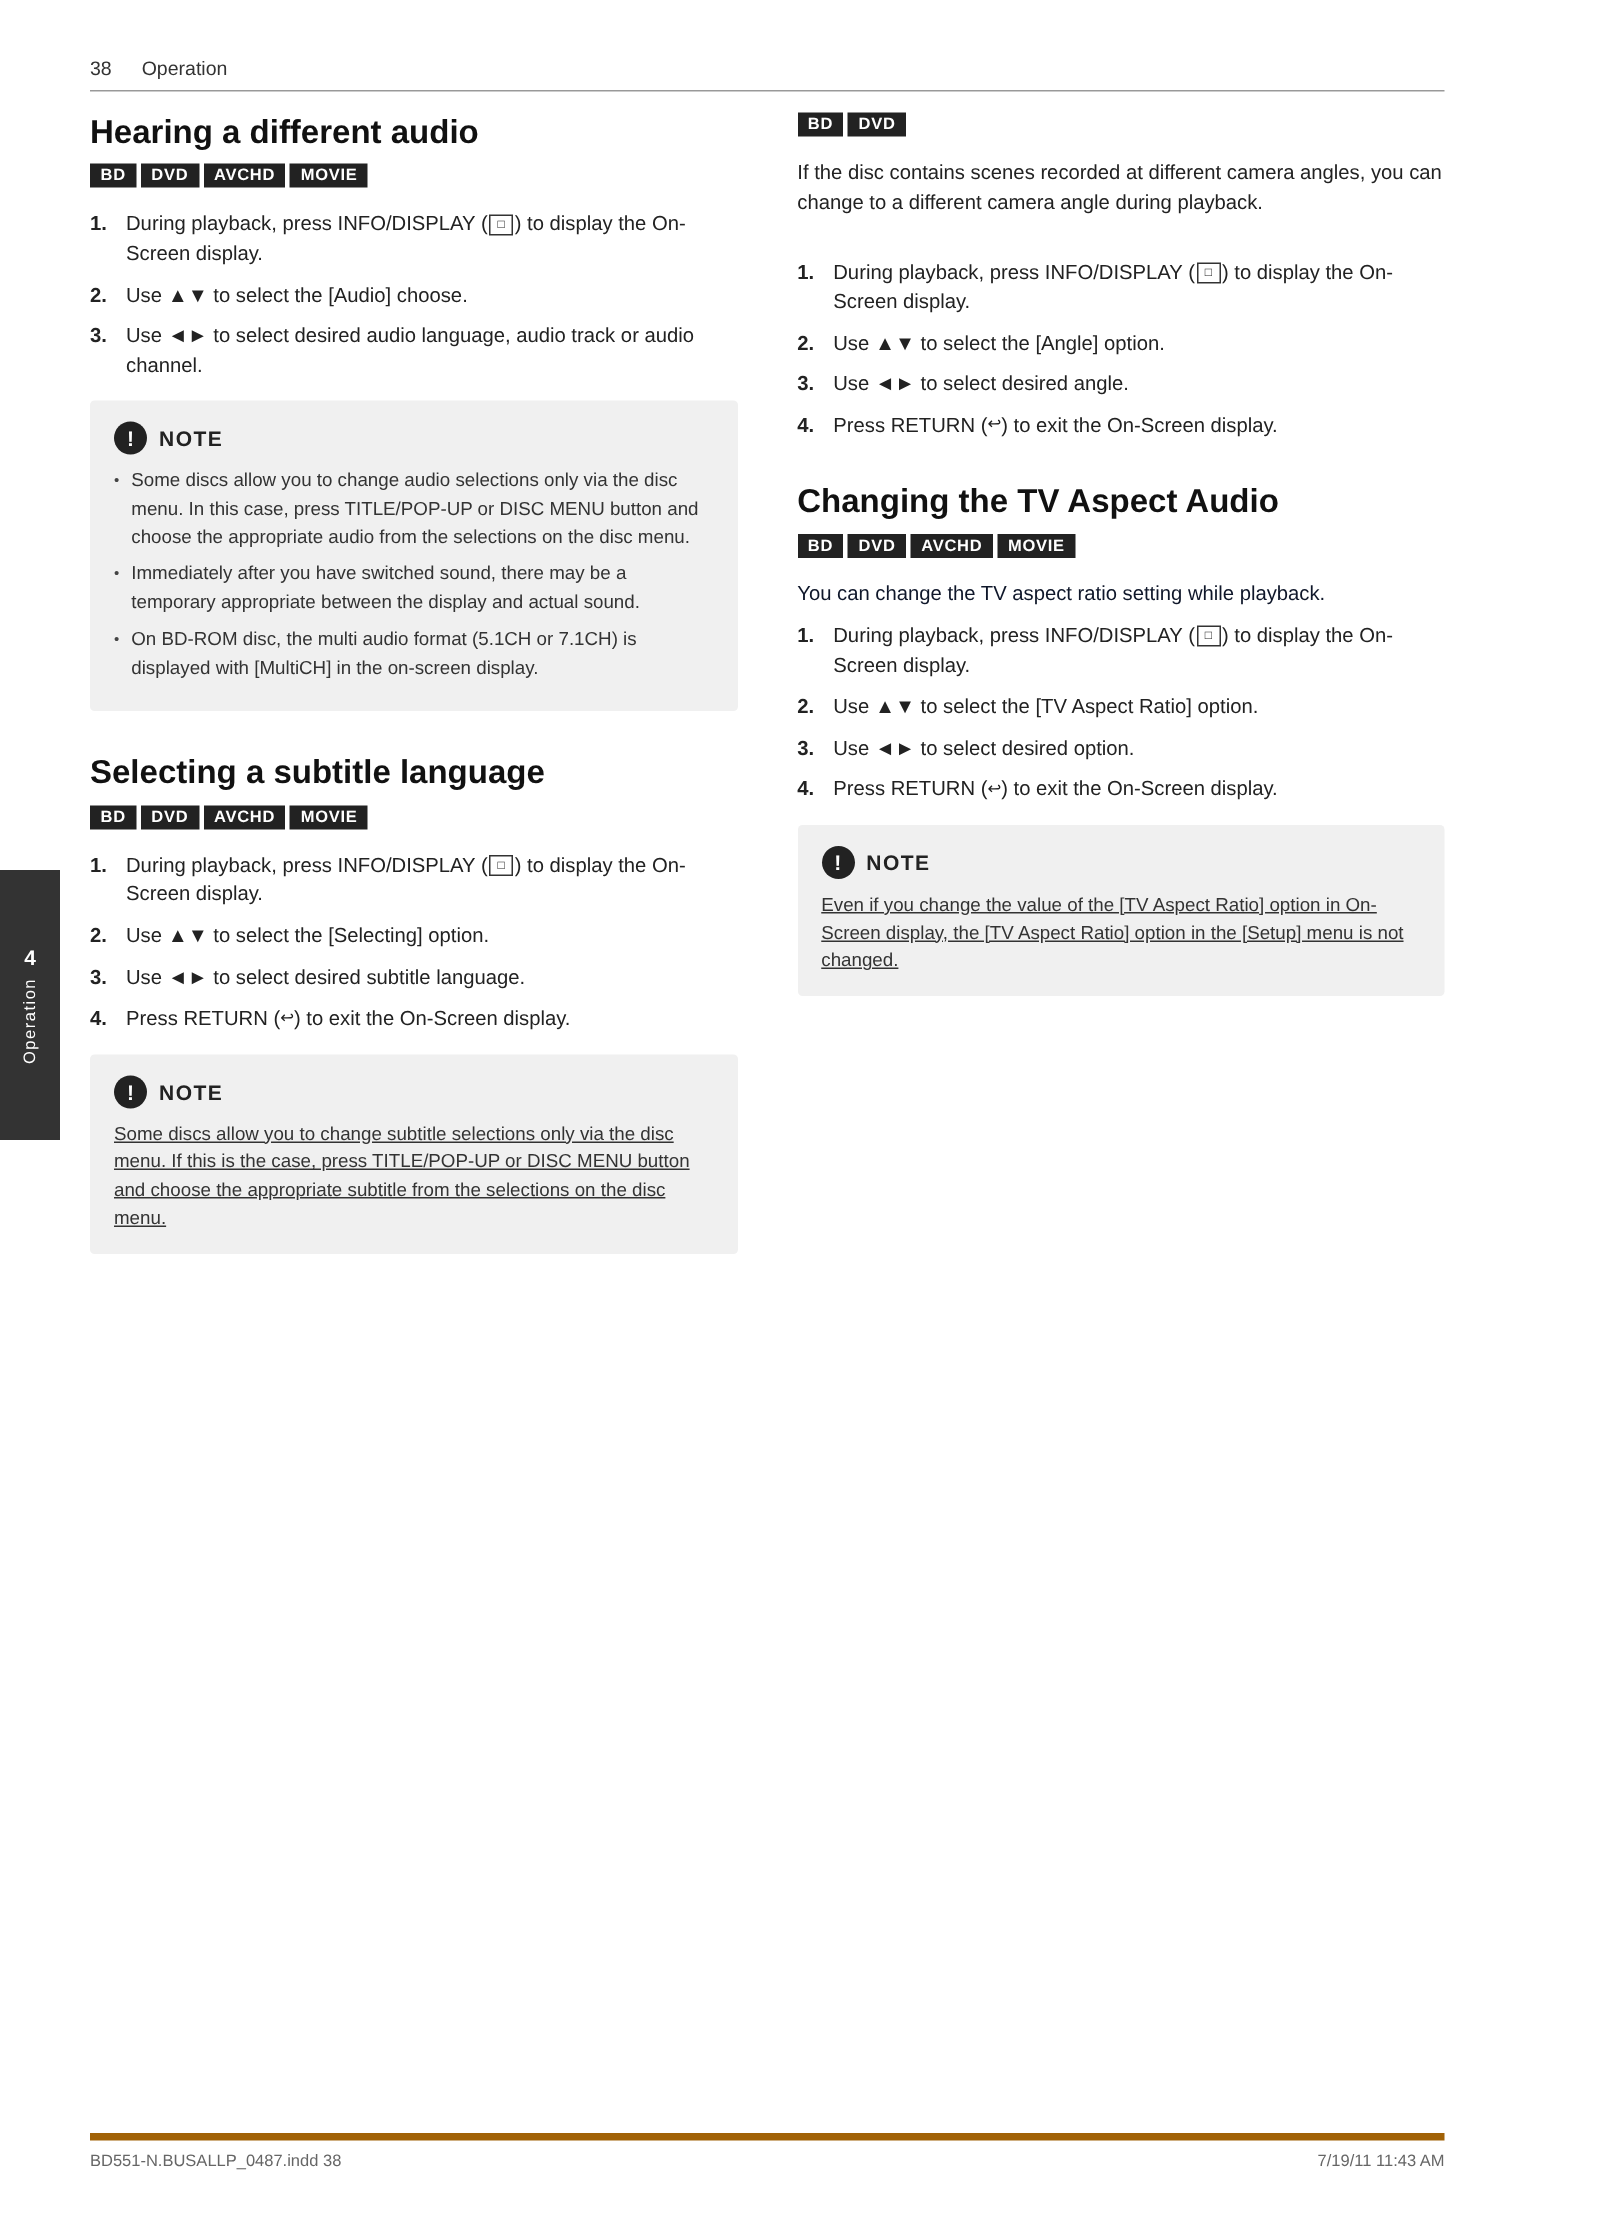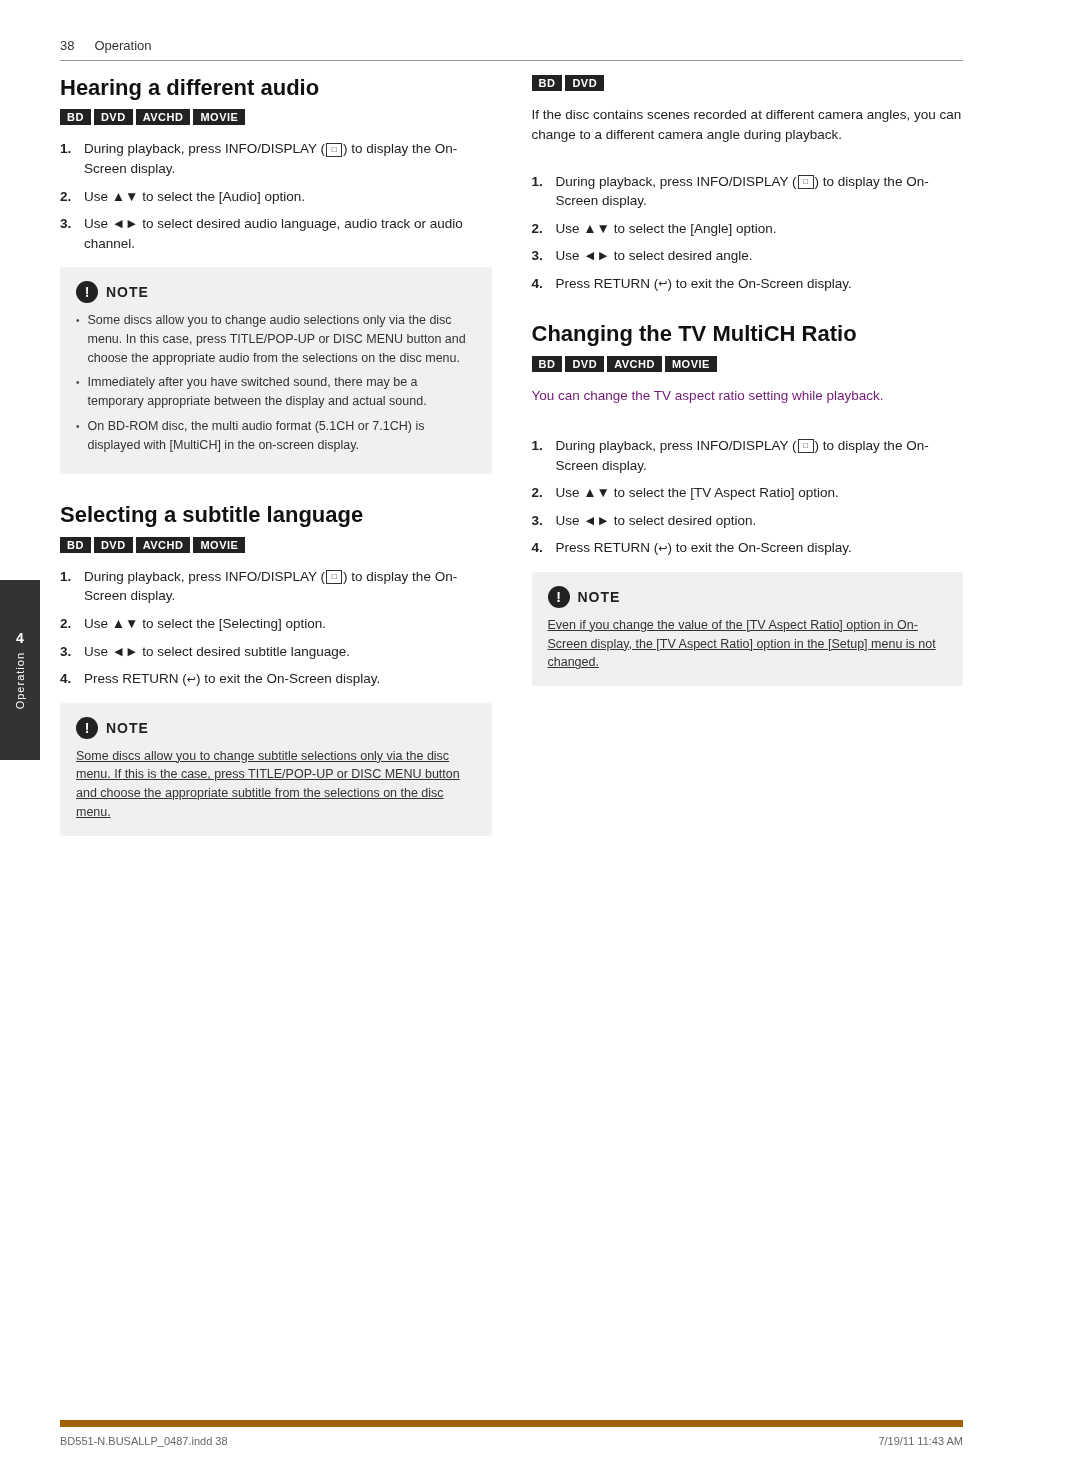--- a/index.html
+++ b/index.html
@@ -229,21 +229,21 @@
     
     .page-footer {
       position: absolute;
       bottom: 30px;
       left: 60px;
       right: 60px;
       display: flex;
       justify-content: space-between;
       font-size: 11px;
       color: #666;
-      border-top: 7px solid #a16207;
+      border-top: 5px solid #a16207;
       padding-top: 8px;
     }
 
     .inline-icon {
       display: inline-block;
       width: 16px;
       height: 14px;
       border: 1.5px solid #333;
       font-size: 8px;
       text-align: center;
@@ -288,21 +288,21 @@
           <span class="badge">MOVIE</span>
         </div>
 
         <ol class="numbered-list">
           <li>
             <span class="list-number">1.</span>
             <span class="list-content">During playback, press INFO/DISPLAY (<span class="inline-icon">□</span>) to display the On-Screen display.</span>
           </li>
           <li>
             <span class="list-number">2.</span>
-            <span class="list-content">Use ▲▼ to select the [Audio] option.</span>
+            <span class="list-content">Use ▲▼ to select the [Audio] choose.</span>
           </li>
           <li>
             <span class="list-number">3.</span>
             <span class="list-content">Use ◄► to select desired audio language, audio track or audio channel.</span>
           </li>
         </ol>
 
         <div class="note-box">
           <div class="note-header">
             <div class="note-icon">!</div>
@@ -390,29 +390,29 @@
             <span class="list-content">Use ◄► to select desired angle.</span>
           </li>
           <li>
             <span class="list-number">4.</span>
             <span class="list-content">Press RETURN (<span class="return-icon">↩</span>) to exit the On-Screen display.</span>
           </li>
         </ol>
       </div>
 
       <div class="section-block">
-        <h2 class="section-heading">Changing the TV MultiCH Ratio</h2>
+        <h2 class="section-heading">Changing the TV Aspect Audio</h2>
         <div class="badge-row">
           <span class="badge">BD</span>
           <span class="badge">DVD</span>
           <span class="badge">AVCHD</span>
           <span class="badge">MOVIE</span>
         </div>
 
-        <p style="font-size:13.5px; line-height:1.5; margin-bottom:30px; color:#701a75;">You can change the TV aspect ratio setting while playback.</p>
+        <p style="font-size:13.5px; line-height:1.5; margin-bottom:8px; color:#0f172a;">You can change the TV aspect ratio setting while playback.</p>
 
         <ol class="numbered-list">
           <li>
             <span class="list-number">1.</span>
             <span class="list-content">During playback, press INFO/DISPLAY (<span class="inline-icon">□</span>) to display the On-Screen display.</span>
           </li>
           <li>
             <span class="list-number">2.</span>
             <span class="list-content">Use ▲▼ to select the [TV Aspect Ratio] option.</span>
           </li>

